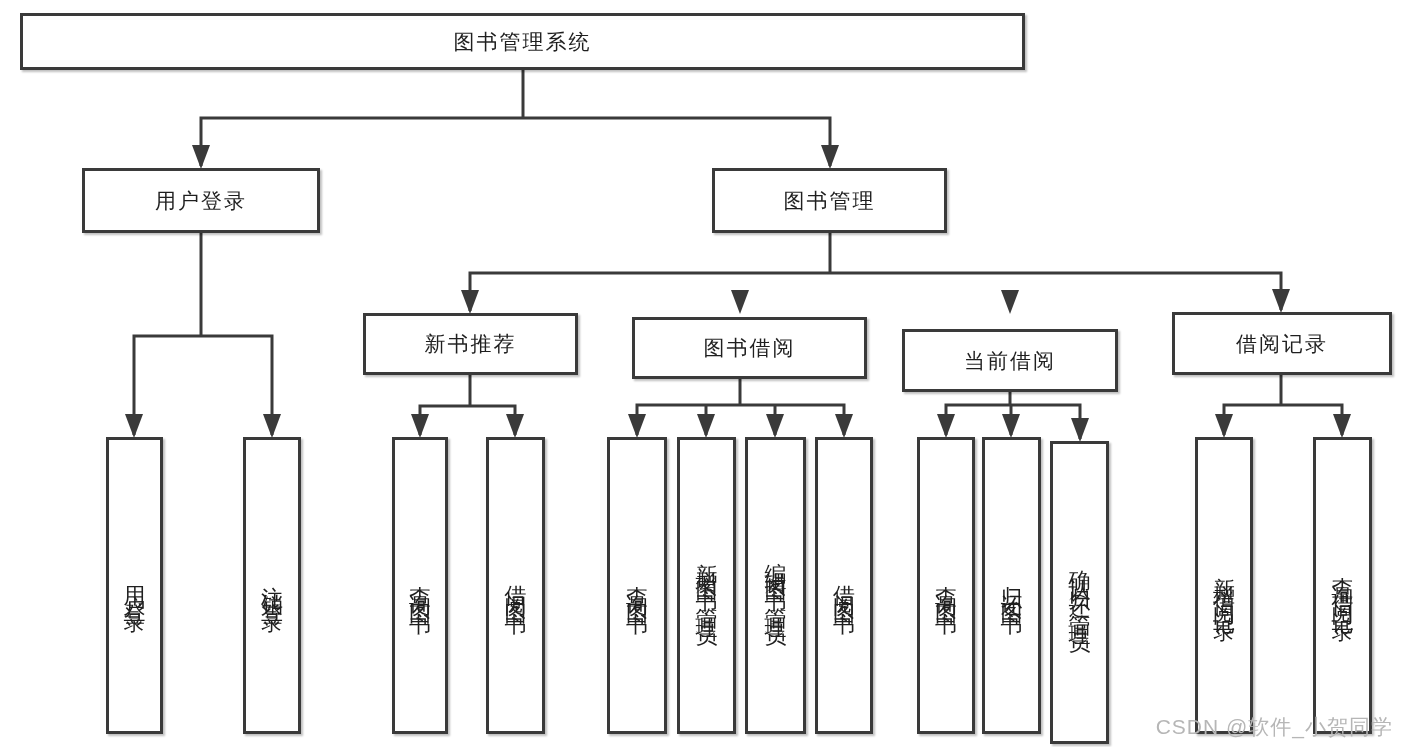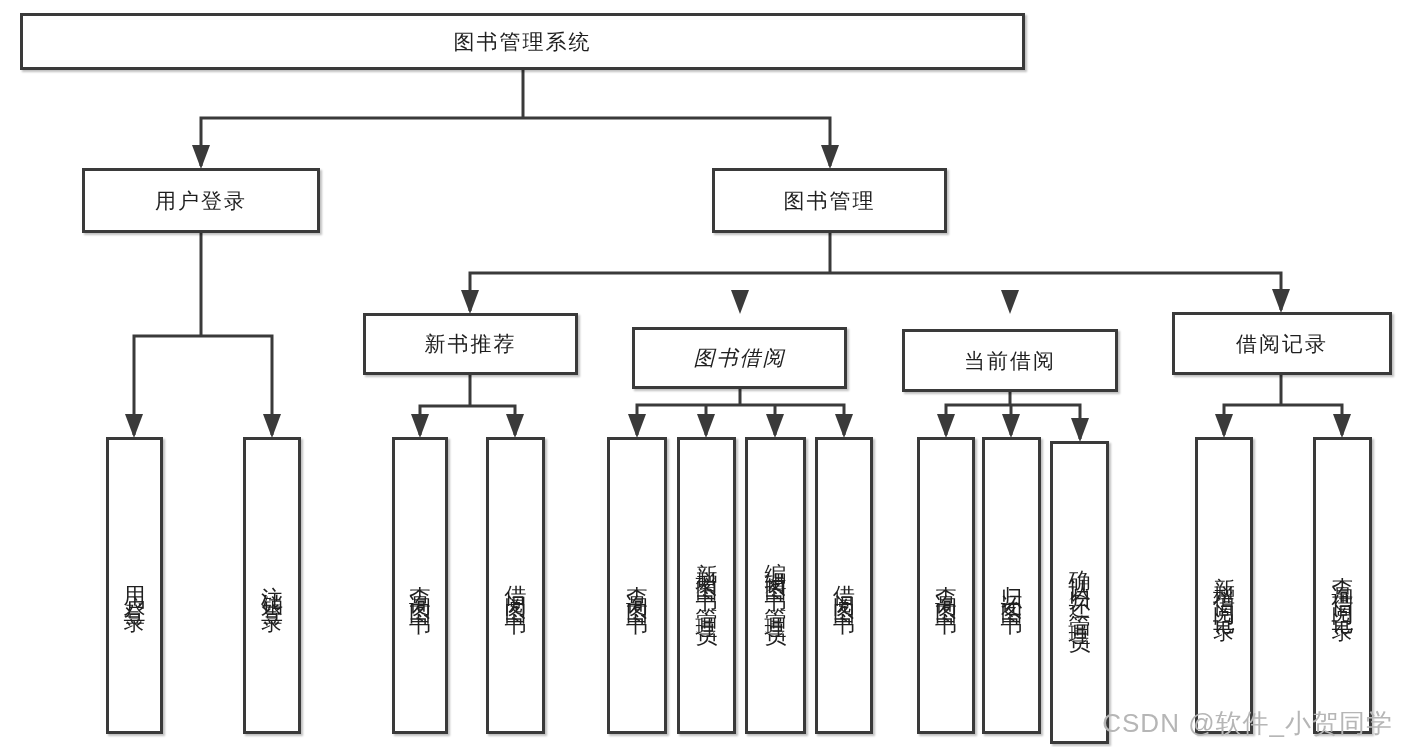--- a/index.html
+++ b/index.html
@@ -53,21 +53,21 @@
     writing-mode: vertical-rl;
     text-orientation: mixed;
     font-size: 22px;
     letter-spacing: 9px;
     white-space: normal;
   }
   .watermark {
     position: absolute;
     right: 12px;
     bottom: 6px;
-    font-size: 26px;
+    font-size: 21px;
     color: var(--watermark);
     letter-spacing: 1px;
     pointer-events: none;
   }
 </style>
 </head>
 <body>
 
 <div class="canvas">
 
@@ -117,21 +117,21 @@
     <polygon points="1215,414 1233,414 1224,438"></polygon>
     <polygon points="1333,414 1351,414 1342,438"></polygon>
   </svg>
 
   <div class="node" style="left:20px; top:13px; width:1005px; height:57px;">图书管理系统</div>
 
   <div class="node" style="left:82px; top:168px; width:238px; height:65px;">用户登录</div>
   <div class="node" style="left:712px; top:168px; width:235px; height:65px;">图书管理</div>
 
   <div class="node" style="left:363px; top:313px; width:215px; height:62px;">新书推荐</div>
-  <div class="node" style="left:632px; top:327px; width:215px; height:62px;font-style:italic;">图书借阅</div>
+  <div class="node" style="left:632px; top:317px; width:235px; height:62px;">图书借阅</div>
   <div class="node" style="left:902px; top:313px; width:216px; height:63px;margin-top:16px;">当前借阅</div>
   <div class="node" style="left:1172px; top:312px; width:220px; height:63px;">借阅记录</div>
 
   <div class="node v" style="left:106px; top:437px; width:57px; height:297px;">用户登录</div>
   <div class="node v" style="left:243px; top:437px; width:58px; height:297px;">注销登录</div>
 
   <div class="node v" style="left:392px; top:437px; width:56px; height:297px;">查询图书</div>
   <div class="node v" style="left:486px; top:437px; width:59px; height:297px;">借阅图书</div>
 
   <div class="node v" style="left:607px; top:437px; width:60px; height:297px;">查询图书</div>

